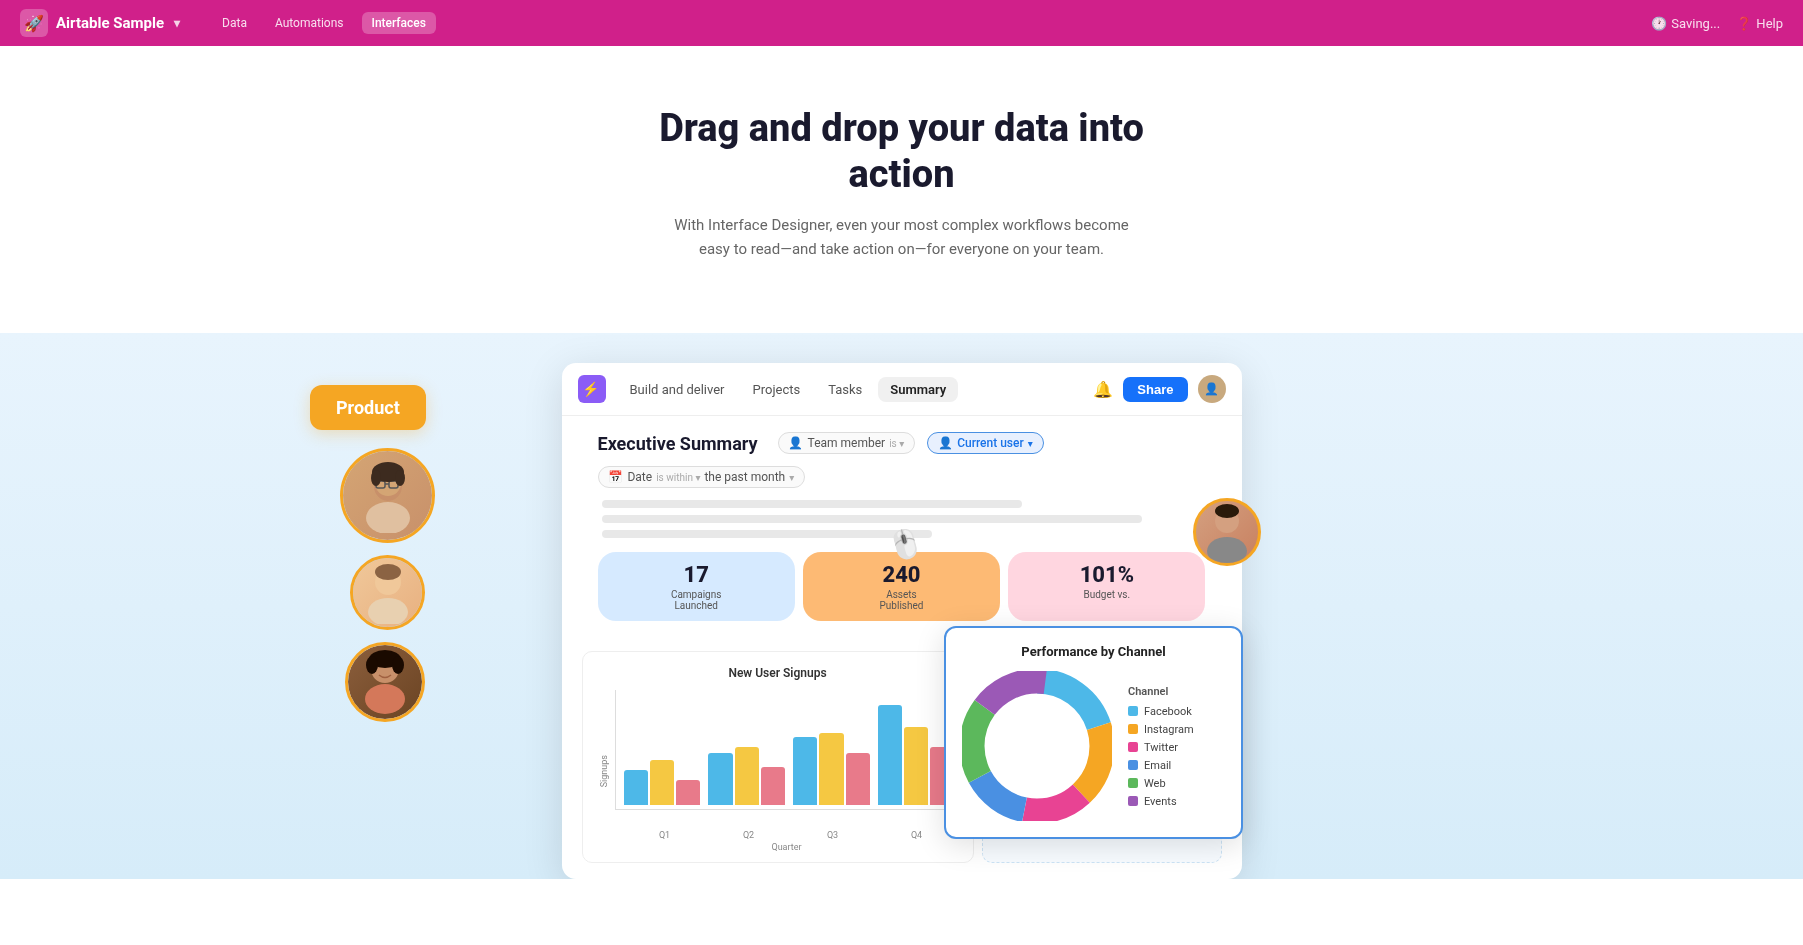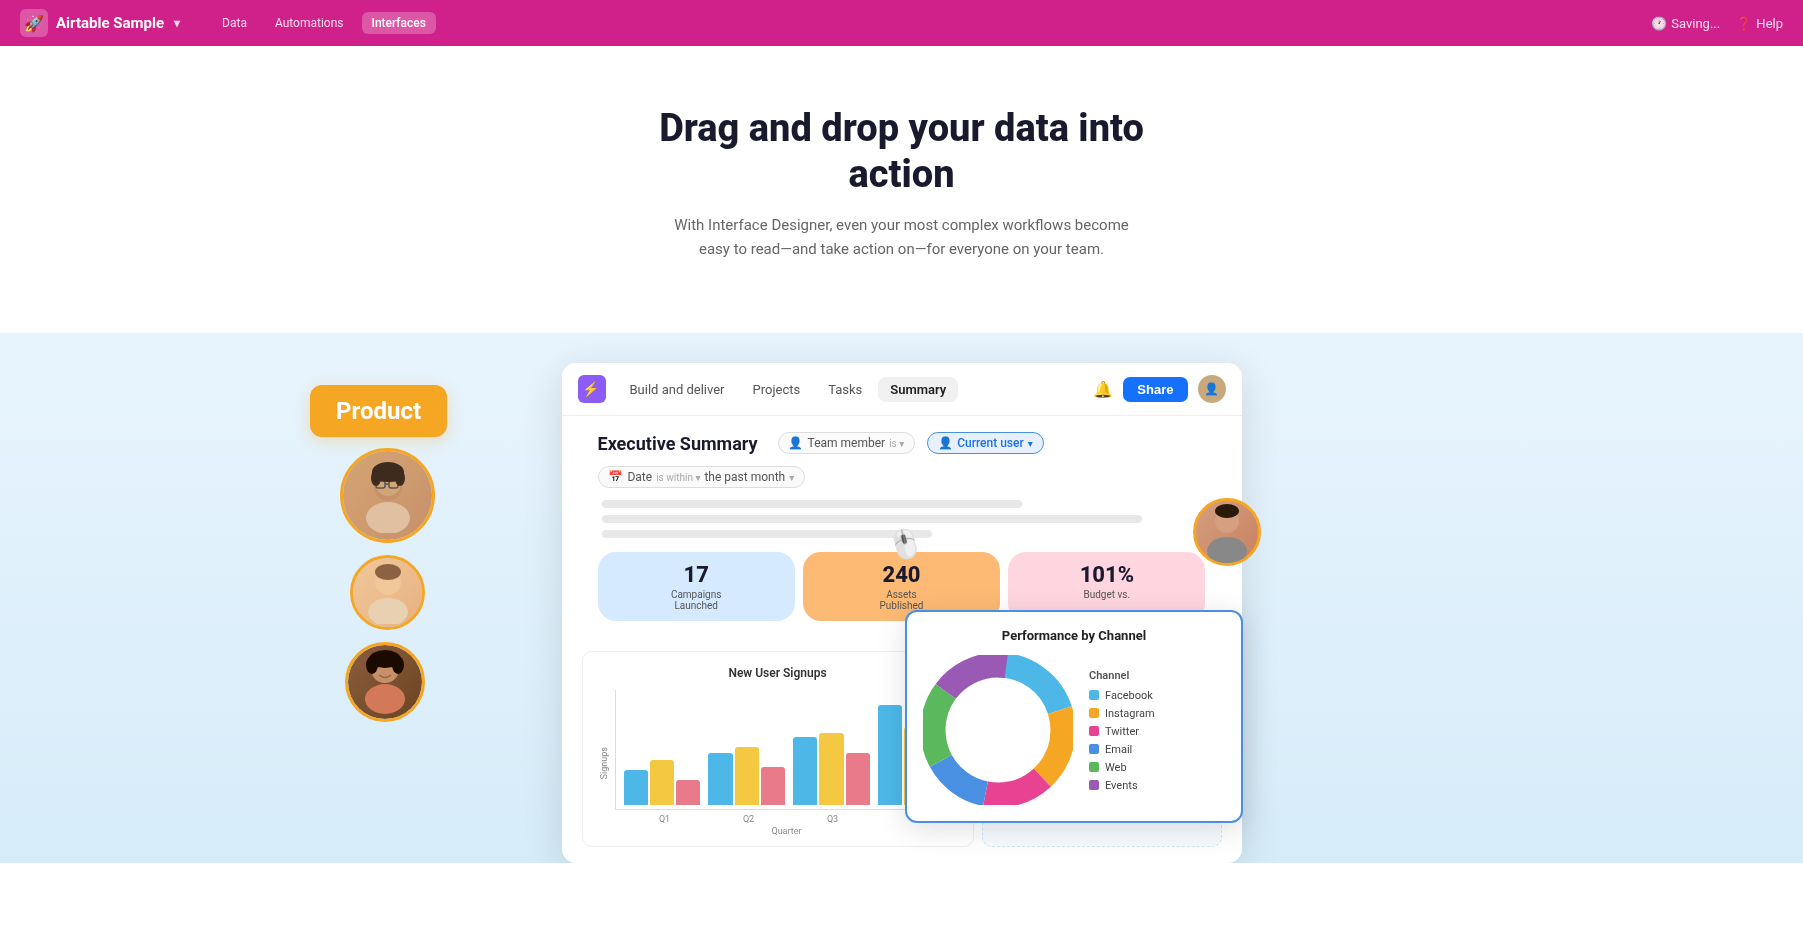--- a/index.html
+++ b/index.html
@@ -132,21 +132,21 @@
       overflow: hidden;
     }
 
     
     .product-badge {
       position: absolute;
       left: 310px;
       top: 52px;
       background: #f5a623;
       color: #fff;
-      font-size: 24px;
+      font-size: 18px;
       font-weight: 700;
       padding: 12px 26px;
       border-radius: 12px;
       z-index: 10;
       box-shadow: 0 4px 16px rgba(245,166,35,0.3);
     }
 
     
     .avatar-group {
       position: absolute;
@@ -376,33 +376,33 @@
       flex: 1;
       border-radius: 3px 3px 0 0;
       min-width: 12px;
     }
     .bar.blue { background: #4db8e8; }
     .bar.yellow { background: #f5c842; }
     .bar.pink { background: #e87a8a; }
     .bar-labels {
       display: flex;
       gap: 0;
-      margin-top: 4px;
+      margin-top: 20px;
       padding-left: 8px;
     }
     .bar-label {
       flex: 1;
       text-align: center;
       font-size: 9px;
       color: #888;
     }
 
     
     .donut-card {
-      width: 338px;
+      width: 299px;
       background: #fff;
       border-radius: 12px;
       box-shadow: 0 6px 30px rgba(0,0,0,0.13);
       padding: 16px;
       position: absolute;
       right: 560px;
       bottom: 40px;
       z-index: 20;
       border: 2px solid #4a90e2;
     }

